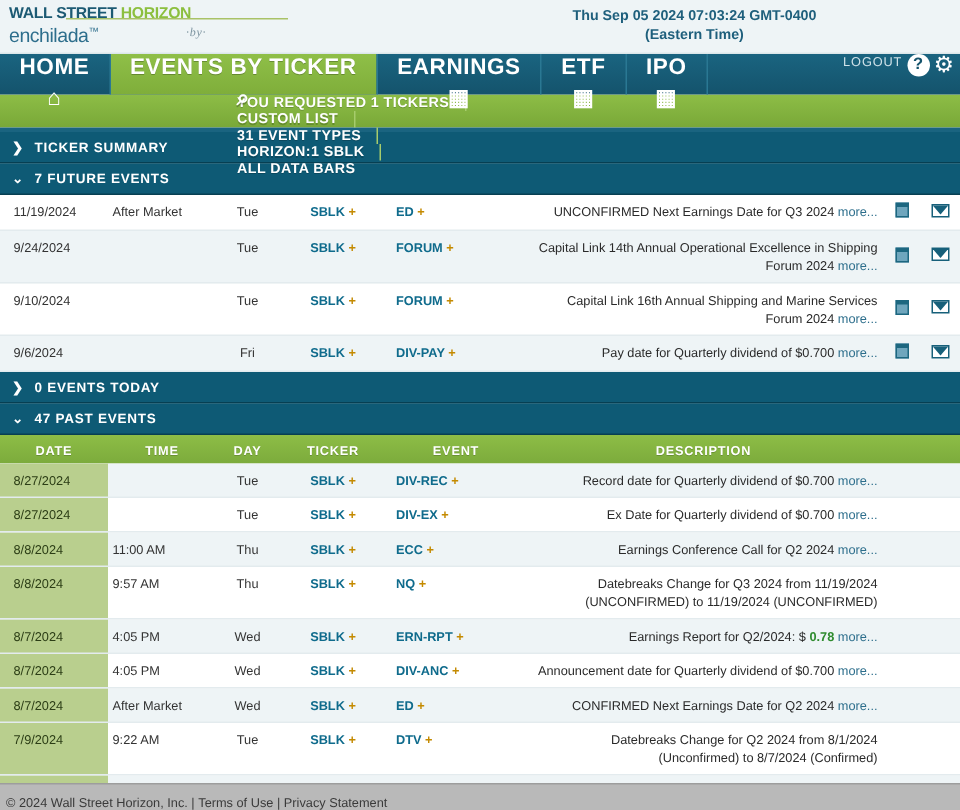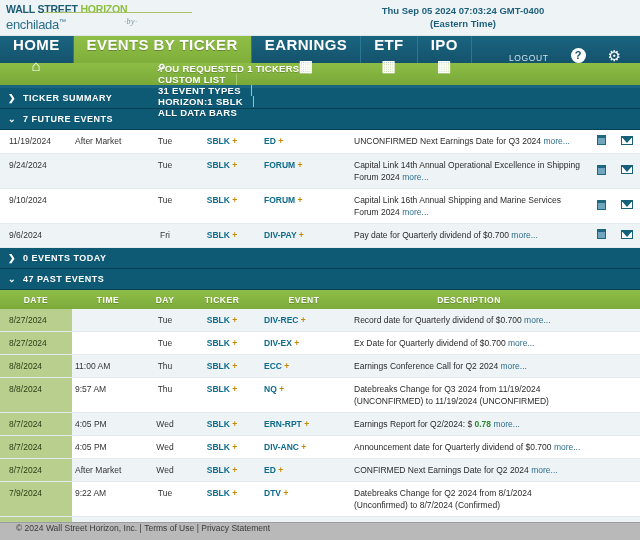--- a/index.html
+++ b/index.html
@@ -63,22 +63,22 @@
     border-right: 1px solid #2a7893;
     cursor: pointer;
     flex-direction: column;
   }
   .nav-item.active {
     background: linear-gradient(#8fbf48, #7fae3a);
     color: #ffffff;
     text-shadow: 0 1px 0 rgba(0,0,0,0.25);
   }
   .nav-right {
-    margin-left: auto; display: flex; align-items: flex-end;
-    gap: 22px; padding-right: 19px;
+    margin-left: auto; display: flex; align-items: flex-start;
+    gap: 3px; padding-right: 4px;
   }
   .nav-logout {
     font-size: 8.5px; color: #cfe2e9; letter-spacing: 0.6px;
     cursor: pointer;
   }
   .circ-icon {
     width: 15px; height: 15px; border-radius: 50%;
     background: #ffffff; color: #14536c;
     font-size: 11px; font-weight: bold;
     display: flex; align-items: center; justify-content: center;
@@ -151,21 +151,21 @@
   tbody td {
     font-size: 8.5px; color: #333333;
     padding: 5px 3px; vertical-align: top;
     line-height: 12px;
   }
   td.c-date  { text-align: left;  padding-left: 9px; color: #333; }
   td.c-time  { text-align: left; }
   td.c-day   { text-align: center; }
   td.c-tick  { text-align: center; color: #0f6b8c; font-weight: bold; cursor: pointer; }
   td.c-evt   { text-align: left; padding-left: 6px; color: #0f6b8c; font-weight: bold; cursor: pointer; }
-  td.c-desc  { text-align: left; padding-left: 4px; color: #2a2a2a; }
+  td.c-desc  { text-align: right; padding-left: 4px; color: #2a2a2a; }
   td.c-ico   { text-align: center; vertical-align: middle; }
   .plus { color: #c48a00; font-weight: bold; }
   .more { color: #2d6e8c; cursor: pointer; }
   .green-val { color: #2e8b2e; font-weight: bold; }
   
   .past td.c-date { background: #b9cf8e; color: #2c3e16; font-weight: normal; }
 
   
   .cal-ico {
     display: inline-block; width: 9px; height: 10px;
@@ -184,22 +184,22 @@
     border-left: 6px solid transparent; border-right: 6px solid transparent;
     border-top: 7px solid #17607a;
   }
 
   
   .footer {
     position: absolute; left: 0; bottom: 0;
     width: 640px; height: 18px;
     background: #b9b9b9;
     border-top: 1px solid #9d9d9d;
-    display: flex; align-items: flex-start;
-    padding-left: 16px;
+    display: flex; align-items: flex-end;
+    padding-left: 4px;
     font-size: 8.5px; color: #3a3a3a;
   }
   .footer a { color: #3a3a3a; text-decoration: none; cursor: pointer; }
   .scroll-region { position: relative; height: 253px; overflow: hidden; }
 </style>
 </head>
 <body>
 
 <div class="topbar">
   <div class="logo">

